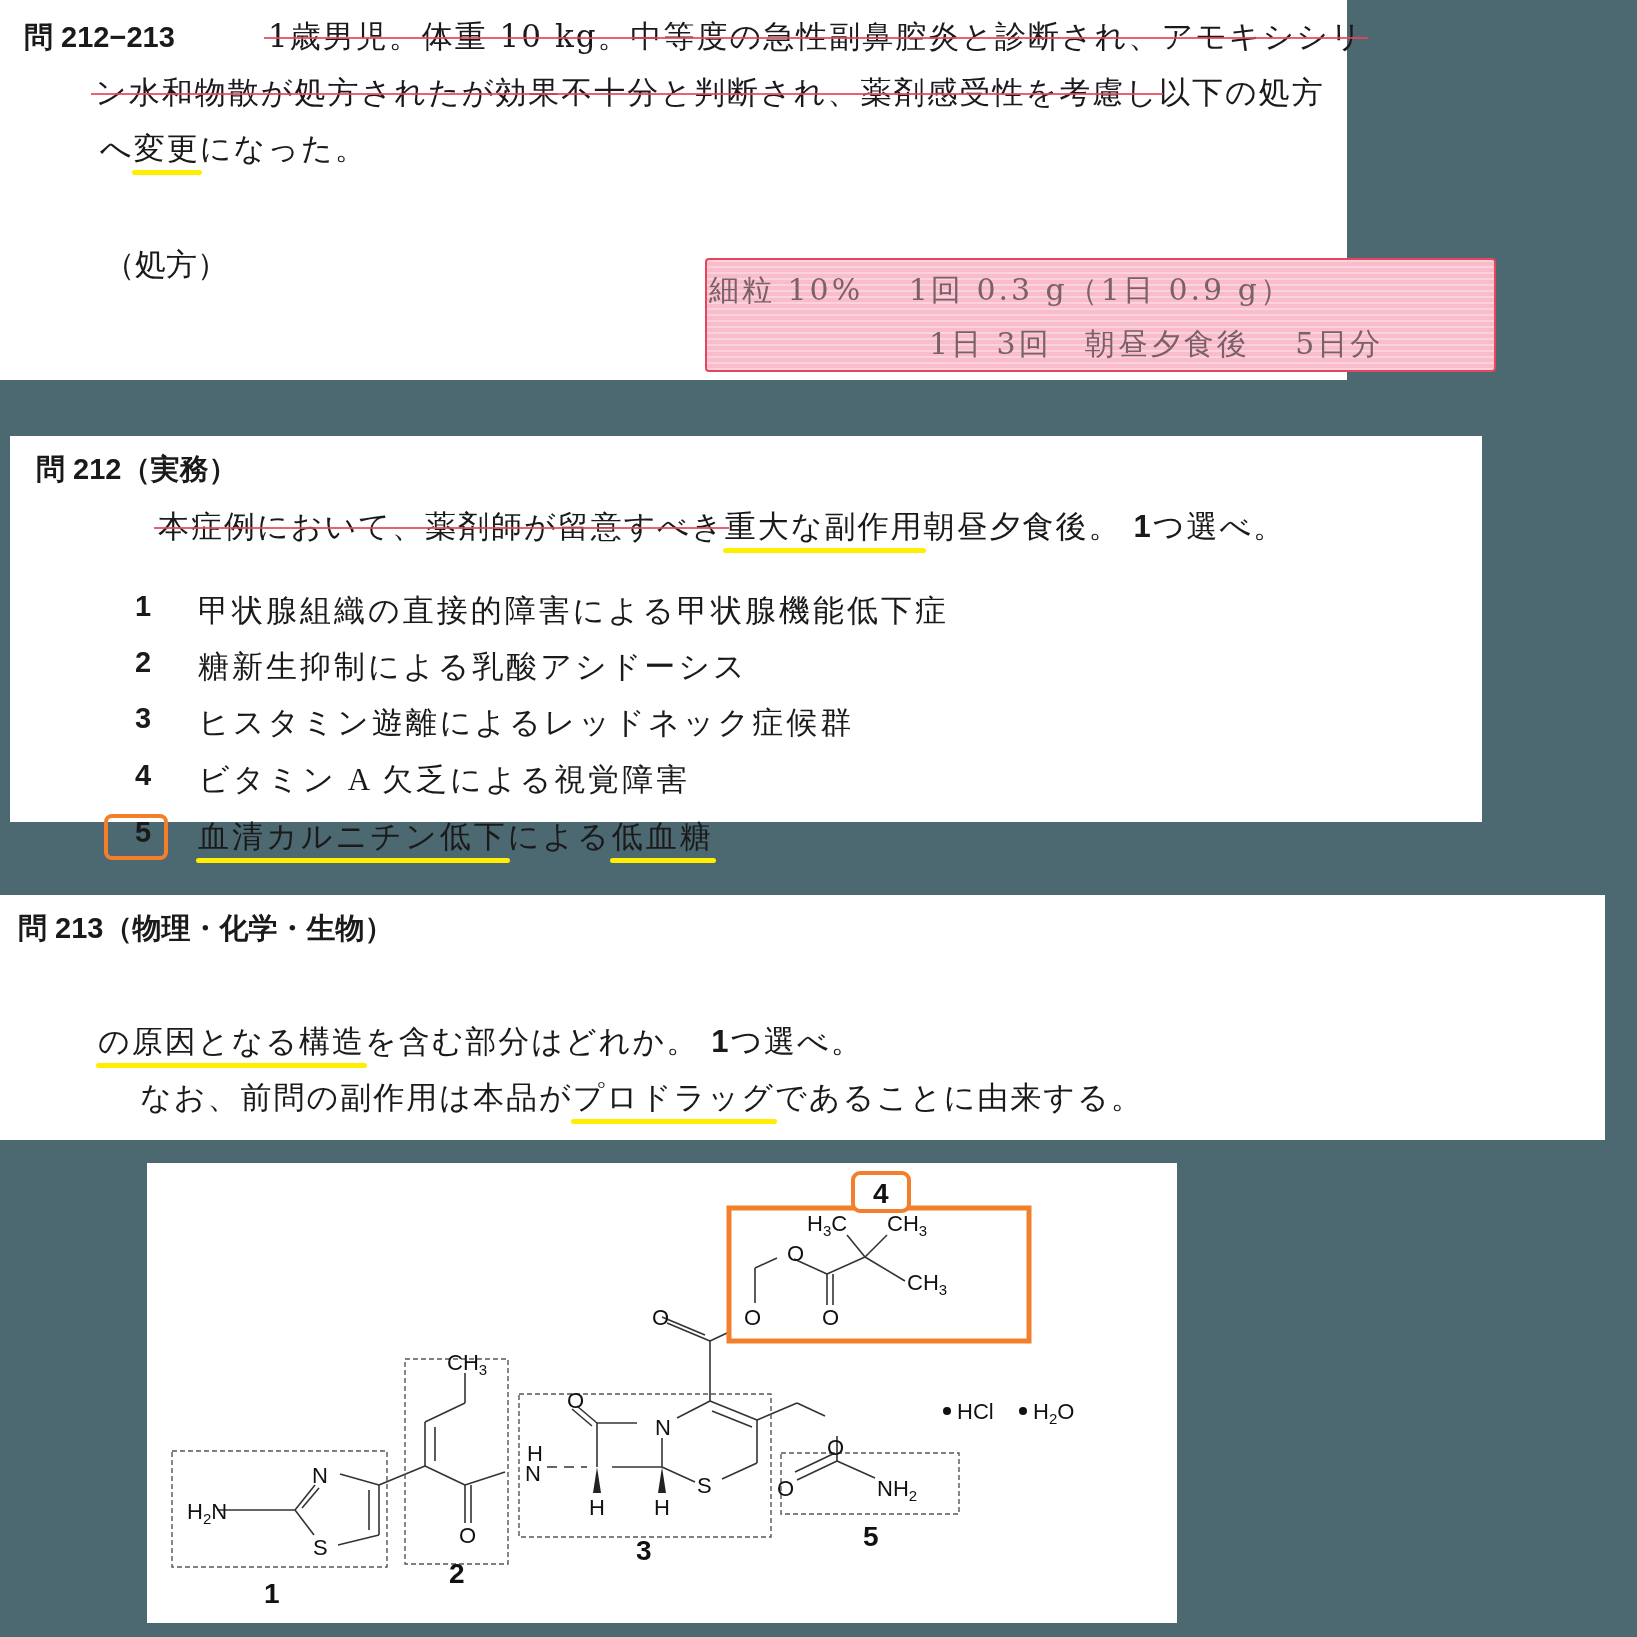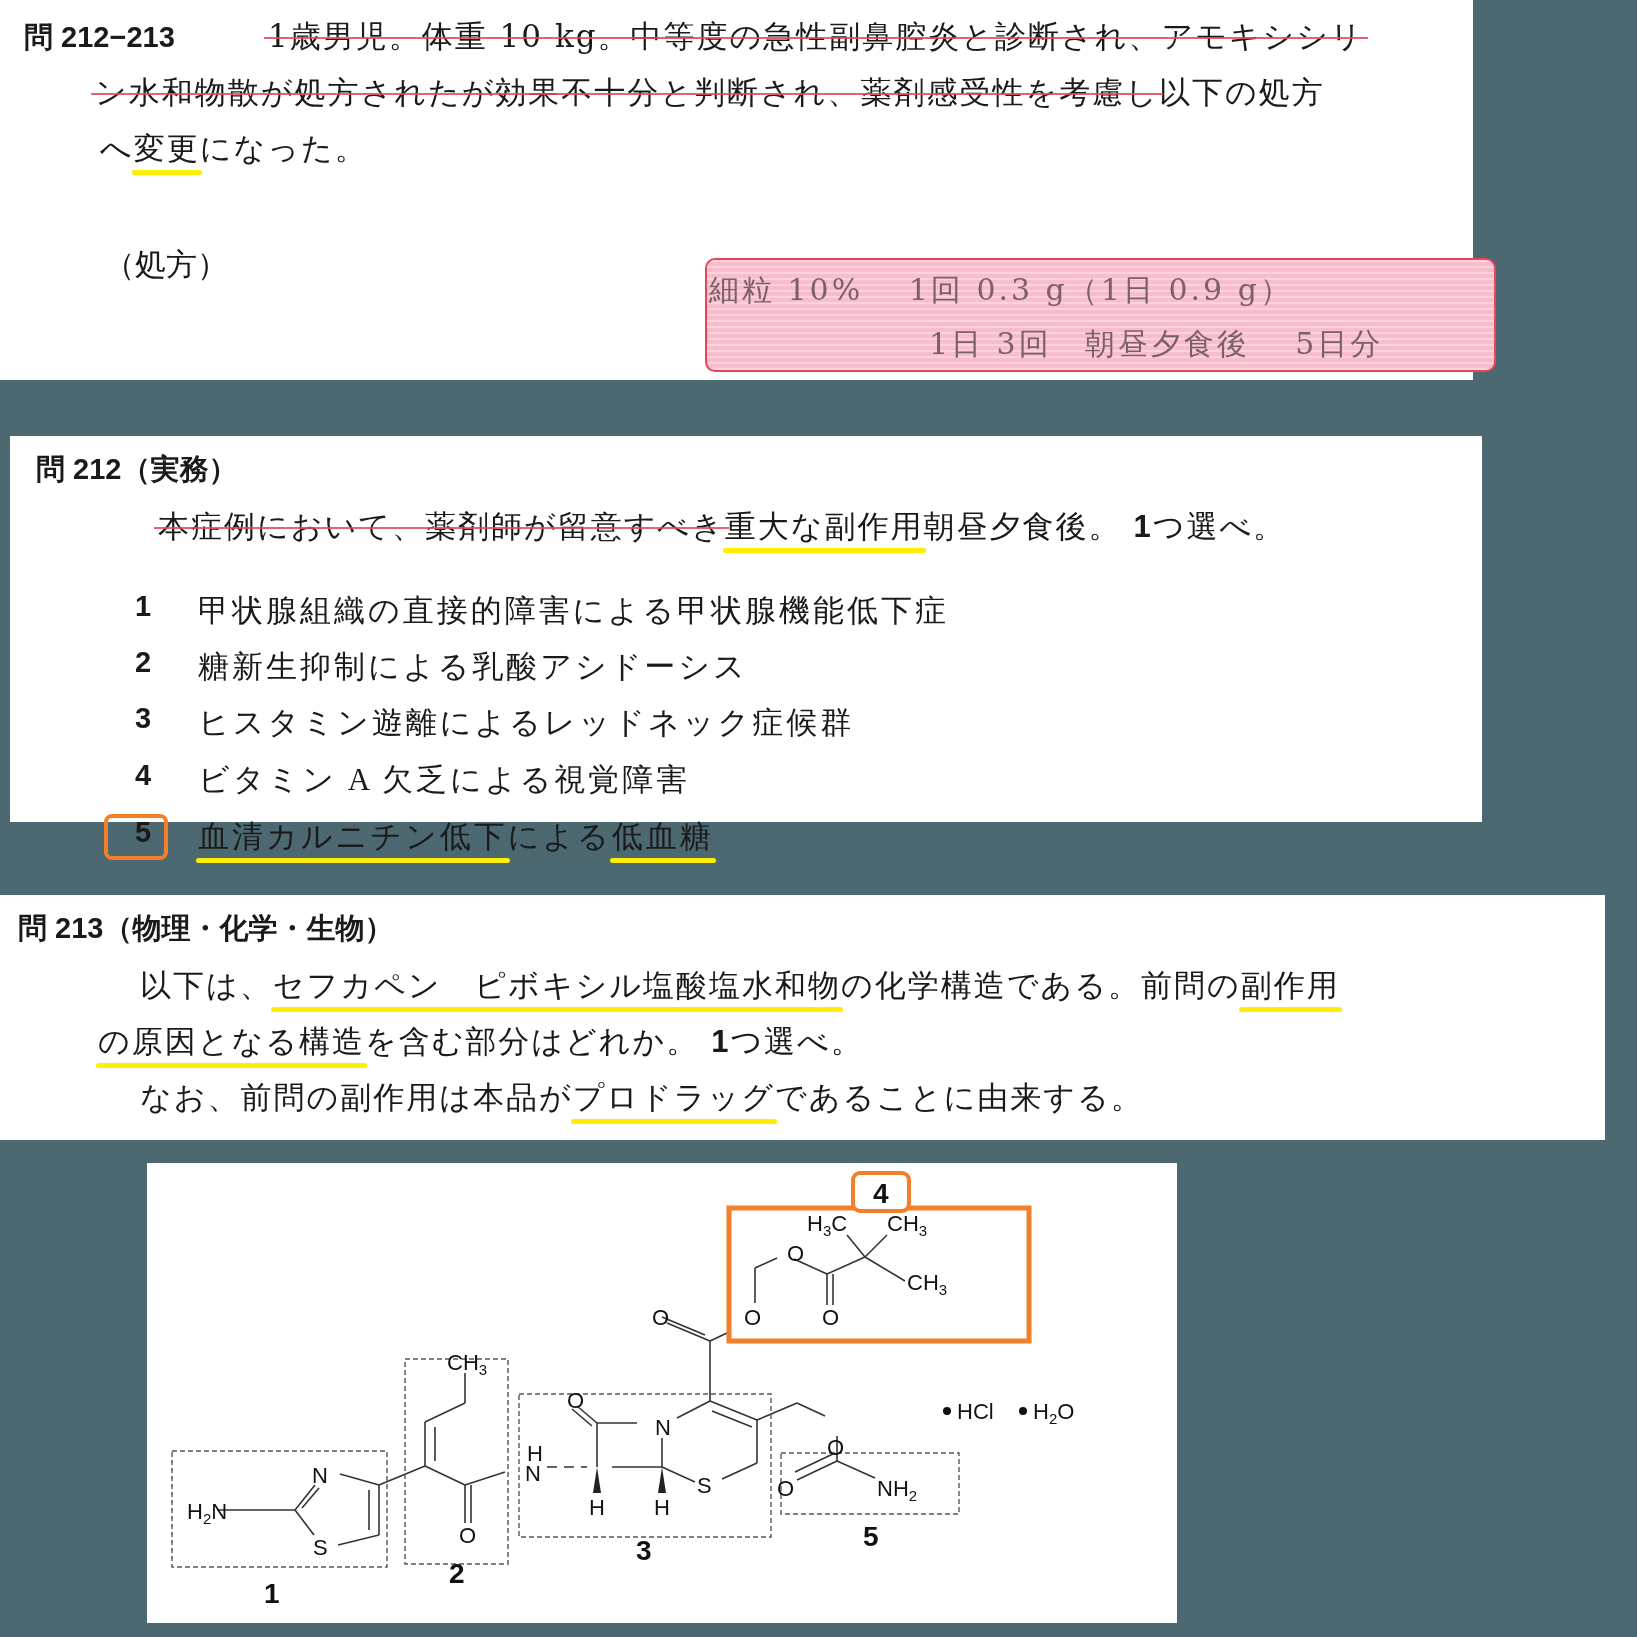--- a/index.html
+++ b/index.html
@@ -11,34 +11,34 @@
   }
   .panel { position:absolute; background:#fff; }
   .hdr { font-family:"Liberation Sans", sans-serif; font-weight:bold; font-size:29px; position:absolute; white-space:nowrap; }
   .line { position:absolute; white-space:nowrap; font-size:31px; letter-spacing:2px; }
   .strike { position:relative; }
   .strike::after { content:""; position:absolute; left:-4px; right:-4px; top:52%; height:2px; background:#e8455c; opacity:.85; }
   .hl { position:relative; }
   .hl::after { content:""; position:absolute; left:-2px; right:-2px; bottom:-9px; height:5px; border-radius:3px; background:#ffee00; }
   .sans { font-family:"Liberation Sans", sans-serif; font-weight:bold; }
   .pinkbox {
-    position:absolute; background:#f9bccb; border:2px solid #e8455c; border-radius:10px;
+    position:absolute; background:#f9bccb; border:2px solid #e8455c; border-radius:4px;
     background-image:repeating-linear-gradient(0deg, rgba(255,255,255,.35) 0 2px, rgba(255,255,255,0) 2px 6px);
   }
   .pinkbox .t { position:absolute; white-space:nowrap; font-size:30px; color:#7a6068; letter-spacing:3px; }
   .choice { position:absolute; left:0; white-space:nowrap; font-size:31px; letter-spacing:3px; }
   .choice .num { position:absolute; left:125px; font-family:"Liberation Sans", sans-serif; font-weight:bold; font-size:29px; }
   .choice .txt { position:absolute; left:188px;font-family:Liberation Serif, serif; }
   .answer-box { position:absolute; border:4px solid #f47f2a; border-radius:8px; }
   .struct svg text { font-family:"Liberation Sans", sans-serif; }
 </style>
 </head>
 <body>
 
-<div class="panel" style="left:0;top:0;width:1473px;height:380px;">
+<div class="panel" style="left:0;top:0;width:1347px;height:380px;">
   <div class="hdr" style="left:24px;top:18px;">問 212−213</div>
   <div class="line" style="left:268px;top:16px;">
     <span class="strike">1歳男児。体重 10 kg。中等度の急性副鼻腔炎と診断され、アモキシシリ</span>
   </div>
   <div class="line" style="left:100px;top:128px;">
     <span>へ</span><span class="hl">変更</span><span>になった。</span>
   </div>
   <div class="line" style="left:95px;top:72px;">
     <span class="strike">ン水和物散が処方されたが効果不十分と判断され、薬剤感受性を考慮し</span><span>以下の処方</span>
   </div>
@@ -76,23 +76,20 @@
     <span class="num">5</span>
     <span class="txt">
       <span class="hl">血清カルニチン低下</span><span>による</span><span class="hl">低血糖</span>
     </span>
   </div>
   <div class="answer-box" style="left:94px;top:378px;width:56px;height:38px;"></div>
 </div>
 
 <div class="panel" style="left:0;top:895px;width:1605px;height:245px;">
   <div class="hdr" style="left:18px;top:14px;">問 213（物理・化学・生物）</div>
-  <div class="line" style="left:140px;top:70px;">
-    <span>以下は、</span><span class="hl">セフカペン　ピボキシル塩酸塩水和物</span><span>の化学構造である。前問の</span><span class="hl">副作用</span>
-  </div>
   <div class="line" style="left:98px;top:126px;">
     <span class="hl">の原因となる構造</span><span>を含む部分はどれか。</span>
     <span class="sans">1</span><span>つ選べ。</span>
   </div>
   <div class="line" style="left:140px;top:182px;">
     <span>なお、前問の副作用は本品が</span><span class="hl">プロドラッグ</span><span>であることに由来する。</span>
   </div>
 </div>
 
 <div class="panel struct" style="left:147px;top:1163px;width:1030px;height:460px;">

